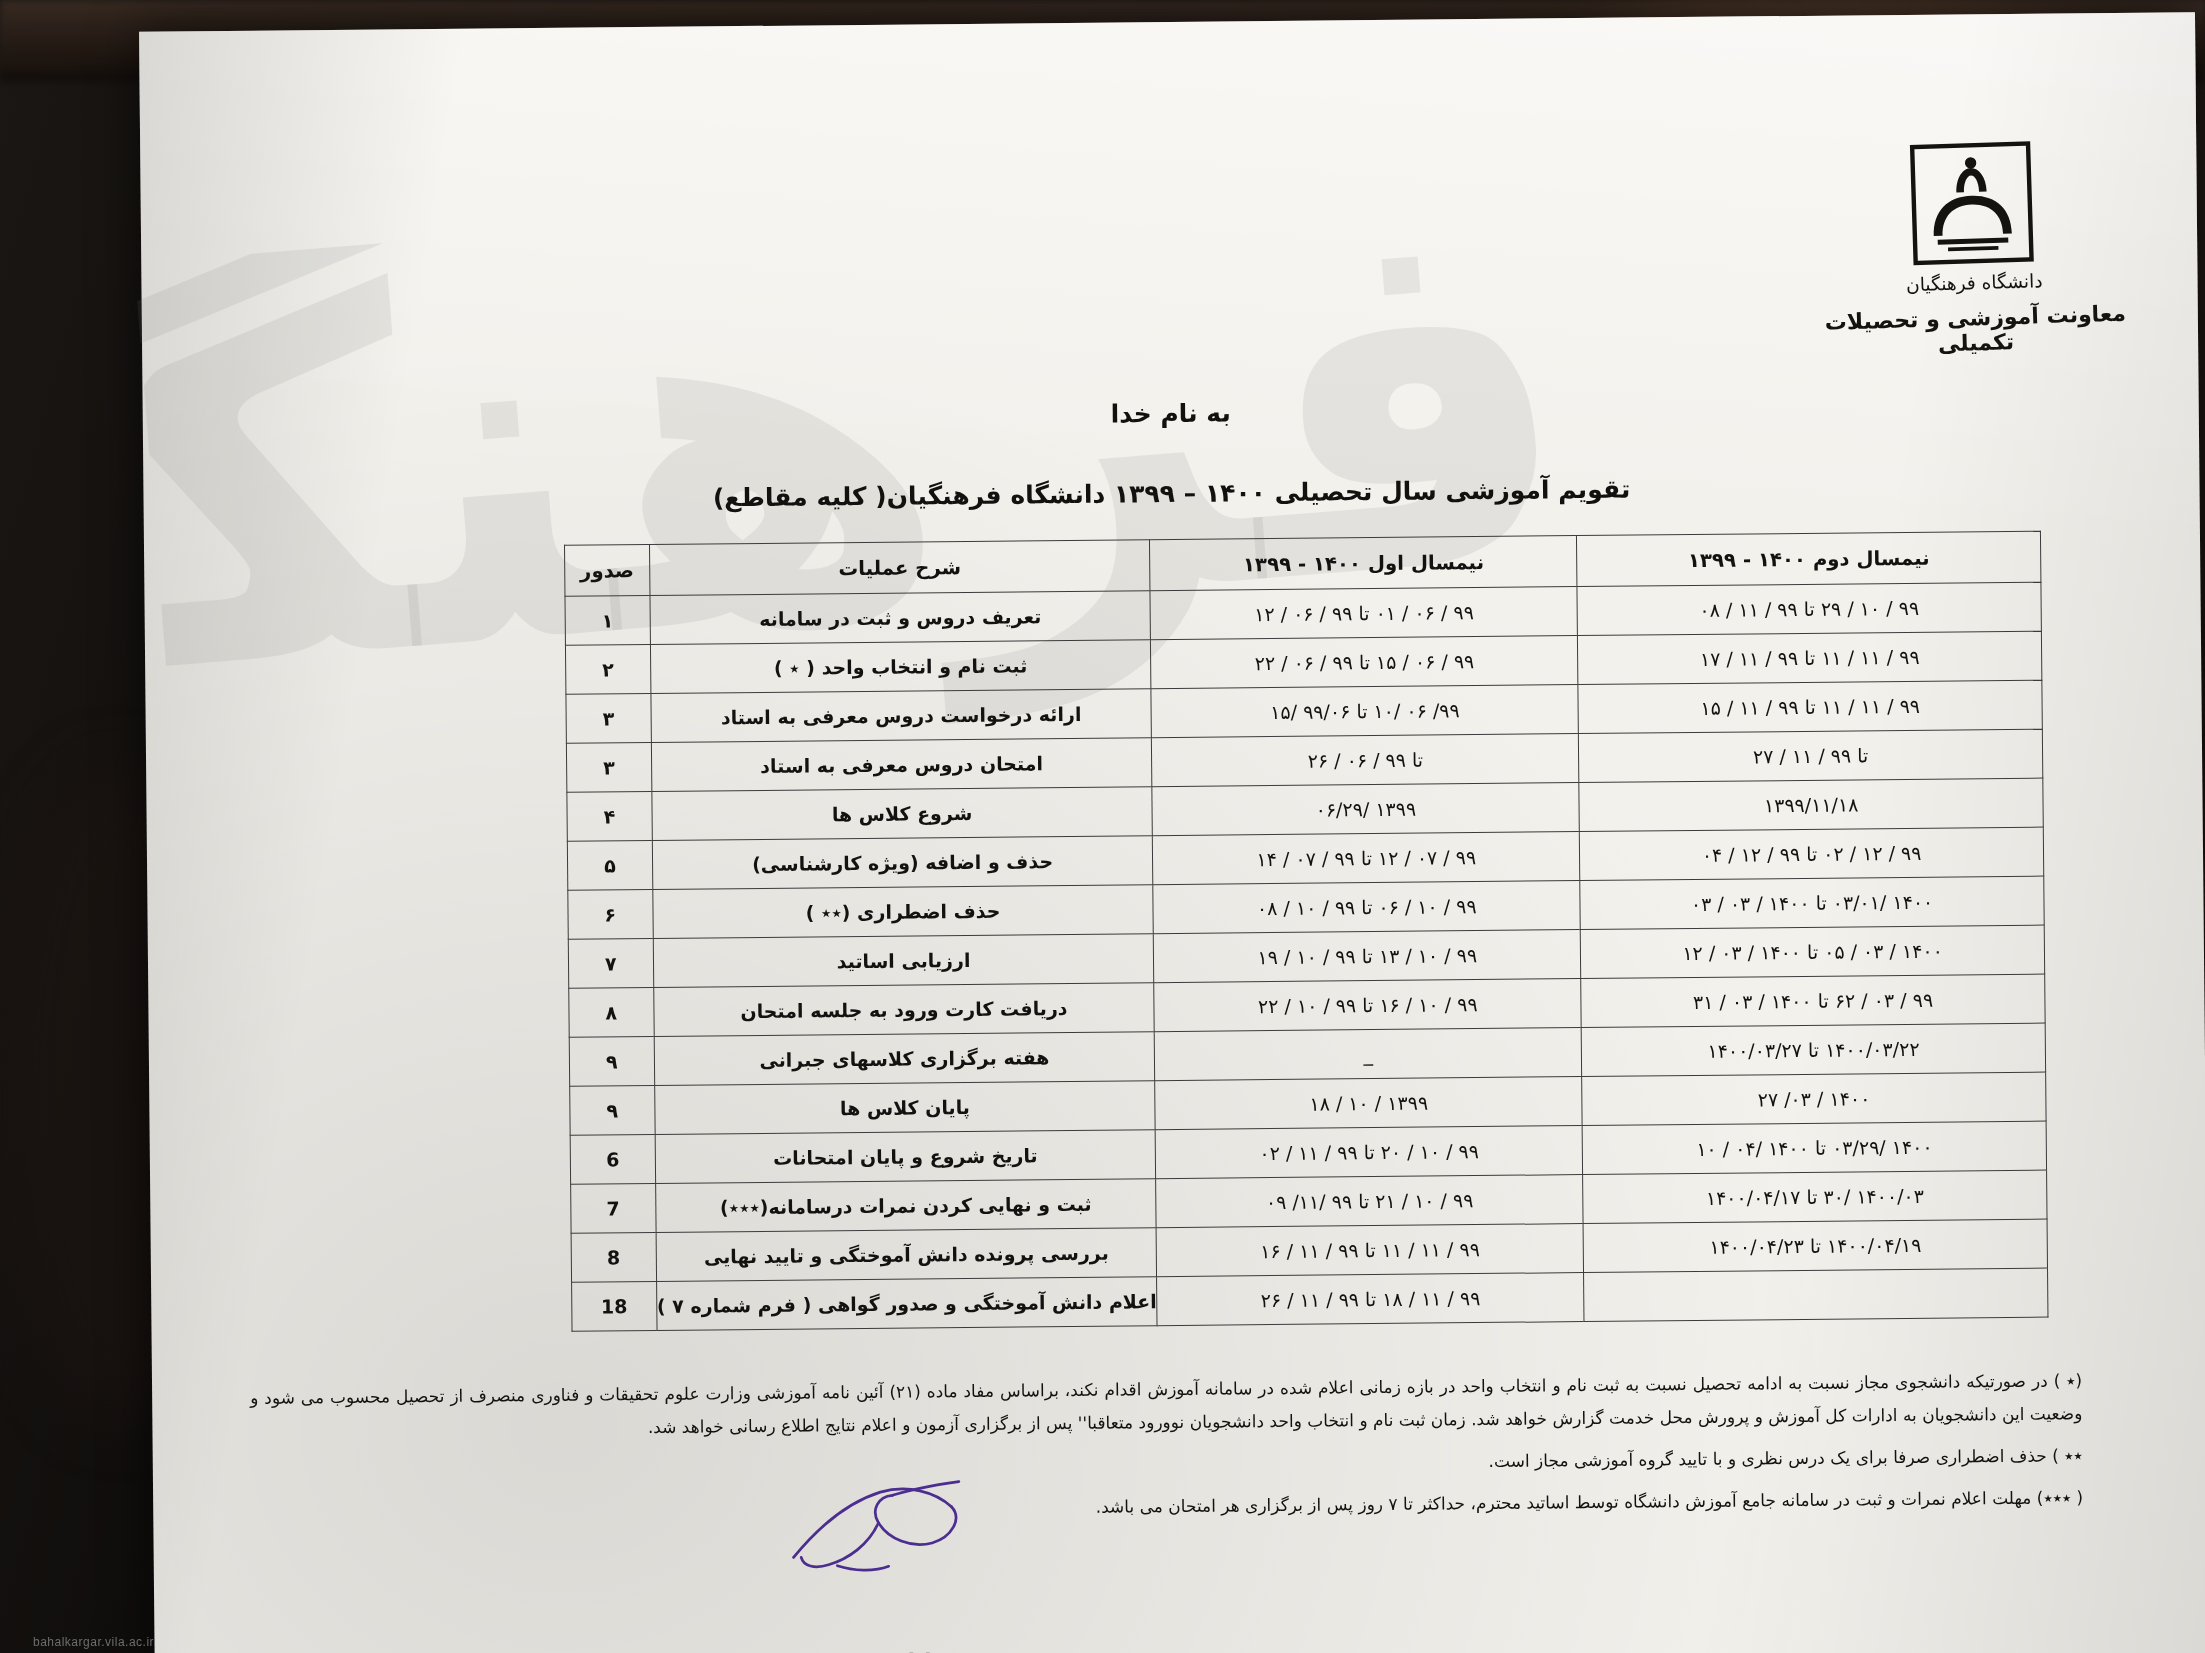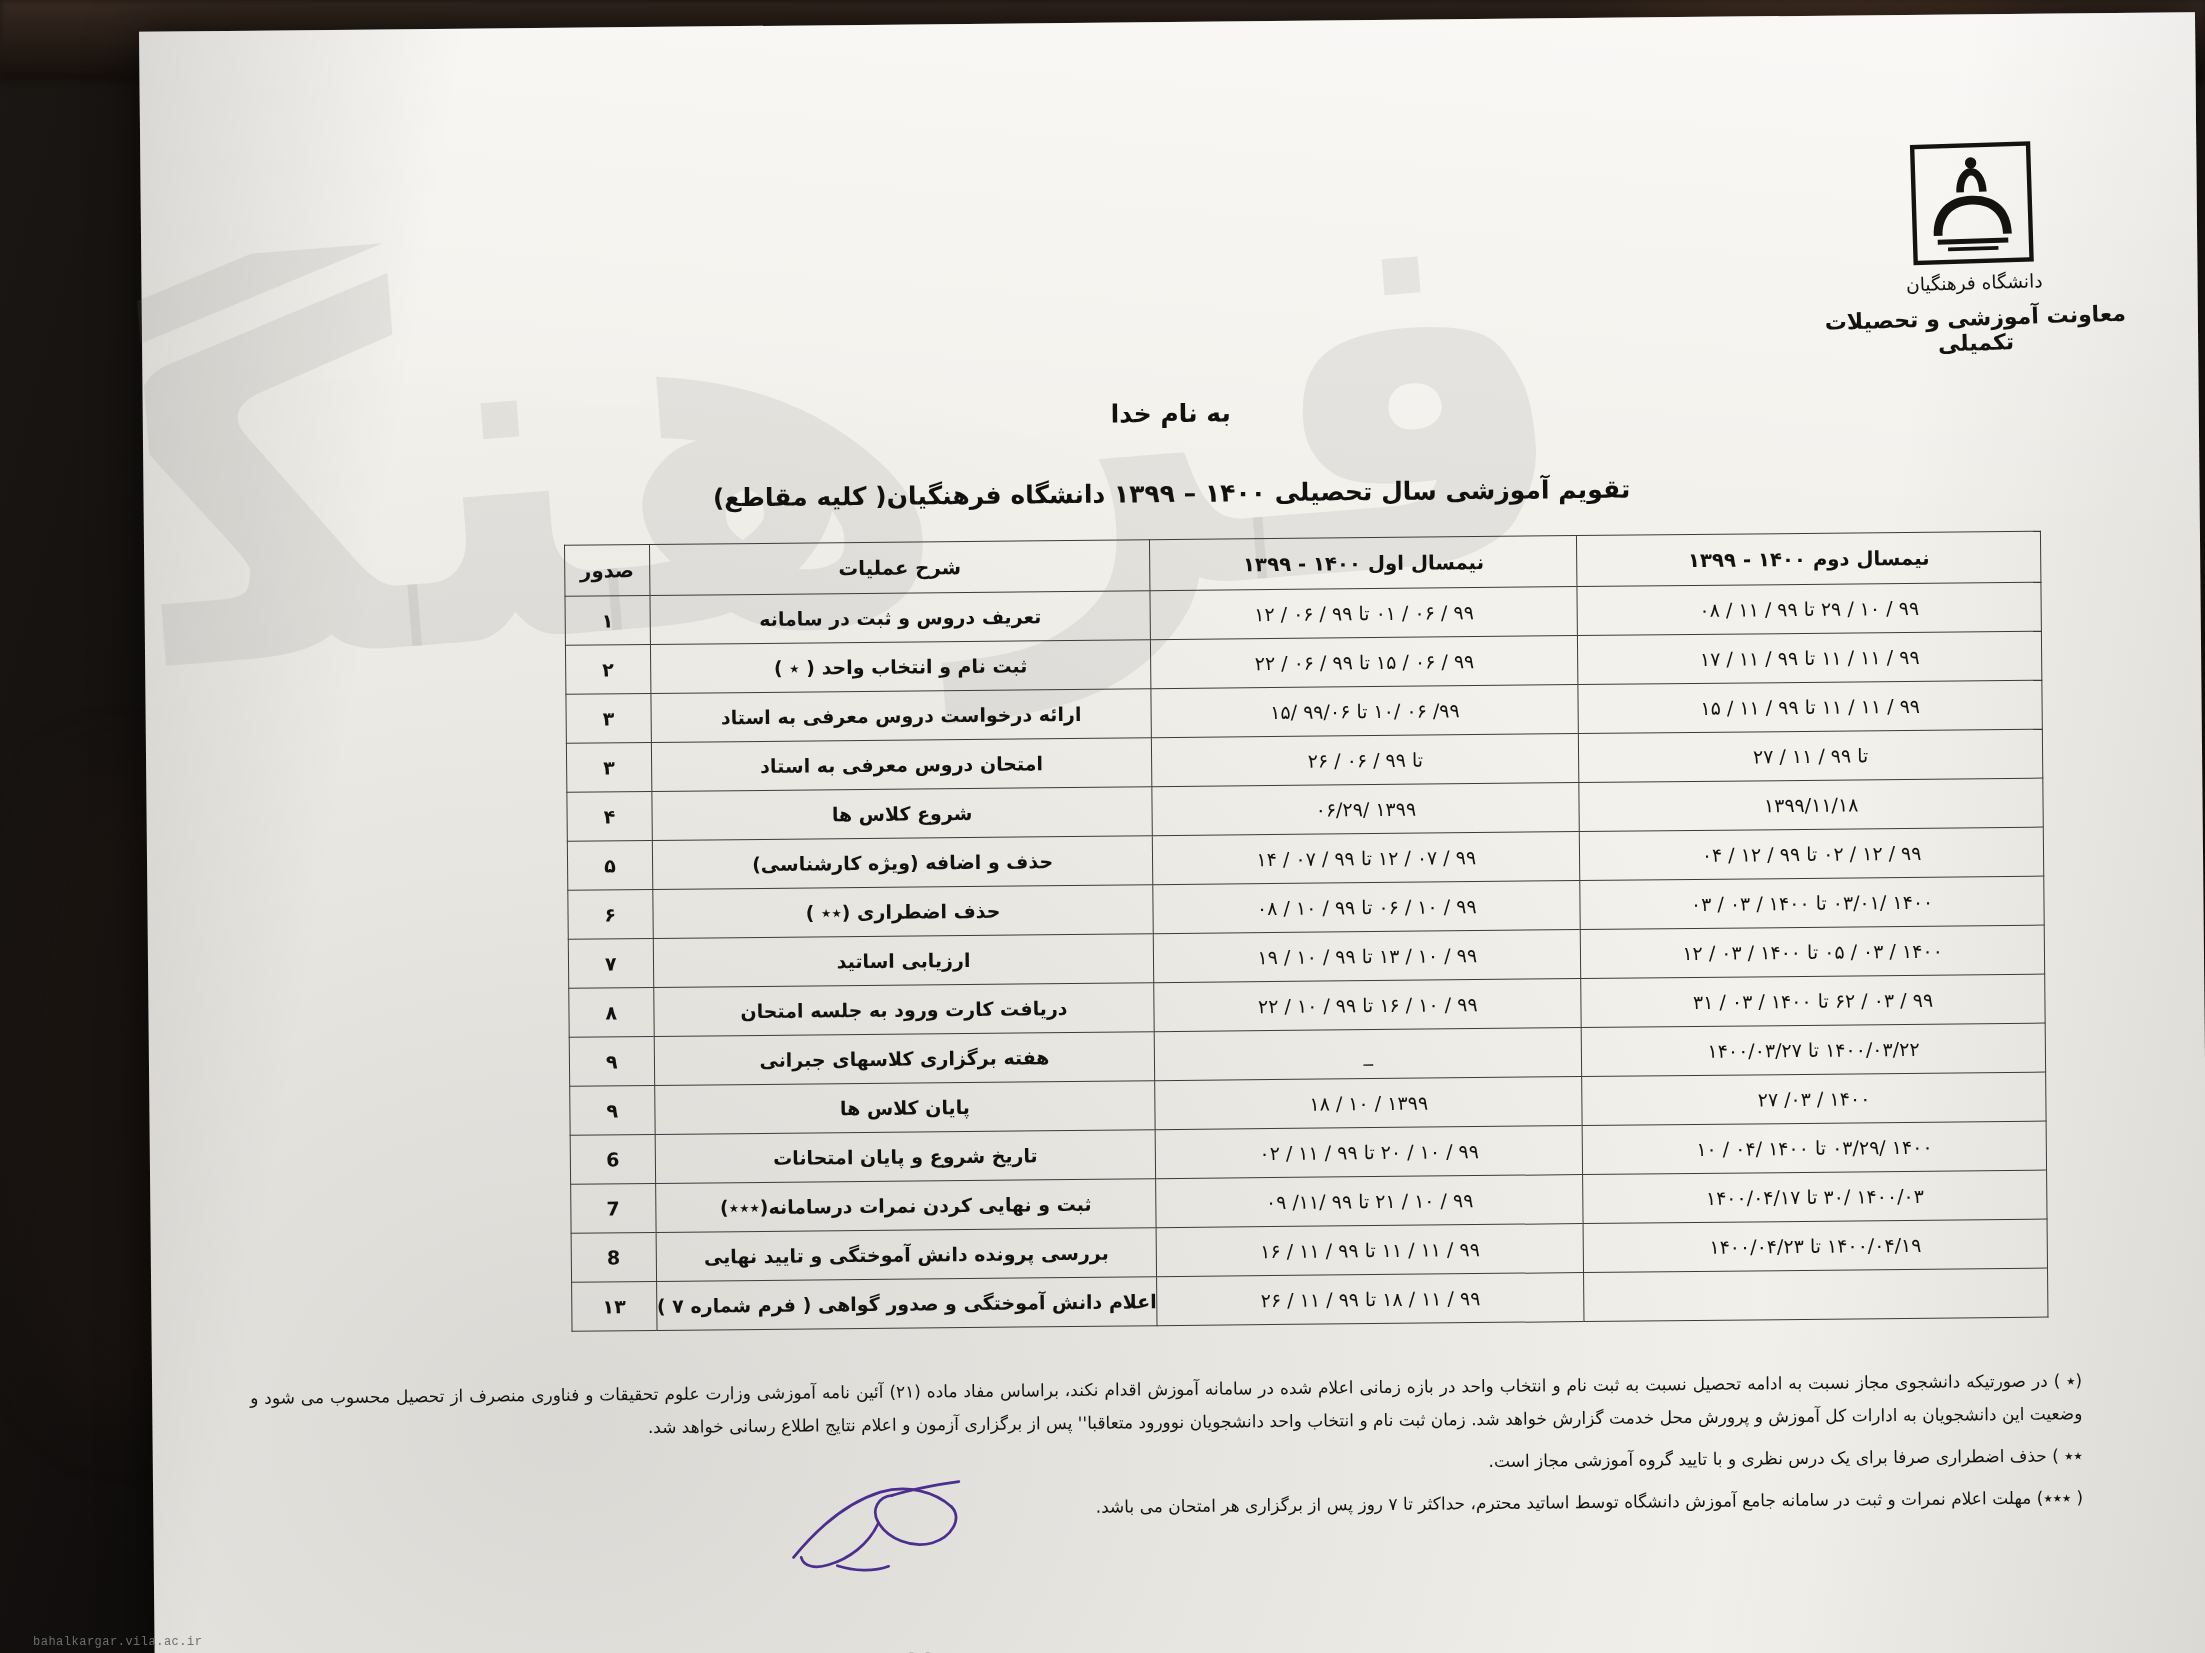--- a/index.html
+++ b/index.html
@@ -181,21 +181,21 @@
   }
 
   
   #bottom-stamp {
     position: absolute;
     left: 33px;
     bottom: 4.4px;
     font-size: 12px;
     color: #6d6d6d;
     letter-spacing: 0.5px;
-    font-family: Liberation Mono, monospace;
+    font-family: Liberation Sans, sans-serif;
   }
   #bottom-cut-text {
     position: absolute;
     left: 645px;
     bottom: -4.4px;
     font-size: 22px;
     color: #1b1a18;
     font-weight: bold;
     opacity: .85;
   }
@@ -326,21 +326,21 @@
           <tr>
             <td>۱۴۰۰/۰۴/۱۹ تا ۱۴۰۰/۰۴/۲۳</td>
             <td>۹۹ / ۱۱ / ۱۱ تا ۹۹ / ۱۱ / ۱۶</td>
             <td class="desc">بررسی پرونده دانش آموختگی و تایید نهایی</td>
             <td class="rownum">8</td>
           </tr>
           <tr>
             <td></td>
             <td>۹۹ / ۱۱ / ۱۸ تا ۹۹ / ۱۱ / ۲۶</td>
             <td class="desc">اعلام دانش آموختگی و صدور گواهی ( فرم شماره ۷ )</td>
-            <td class="rownum">۱۳</td>
+            <td class="rownum">18</td>
           </tr>
         </tbody>
     </table>
 
     <div id="notes">
       <div class="note n1">(٭ ) در صورتیکه دانشجوی مجاز نسبت به ادامه تحصیل نسبت به ثبت نام و انتخاب واحد در بازه زمانی اعلام شده در سامانه آموزش اقدام نکند، براساس مفاد ماده (۲۱) آئین نامه آموزشی وزارت علوم تحقیقات و فناوری منصرف از تحصیل محسوب می شود و وضعیت این دانشجویان به ادارات کل آموزش و پرورش محل خدمت گزارش خواهد شد. زمان ثبت نام و انتخاب واحد دانشجویان نوورود متعاقبا'' پس از برگزاری آزمون و اعلام نتایج اطلاع رسانی خواهد شد.</div>
       <div class="note">٭٭ ) حذف اضطراری صرفا برای یک درس نظری و با تایید گروه آموزشی مجاز است.</div>
       <div class="note">( ٭٭٭) مهلت اعلام نمرات و ثبت در سامانه جامع آموزش دانشگاه توسط اساتید محترم، حداکثر تا ۷ روز پس از برگزاری هر امتحان می باشد.</div>
     </div>
 

